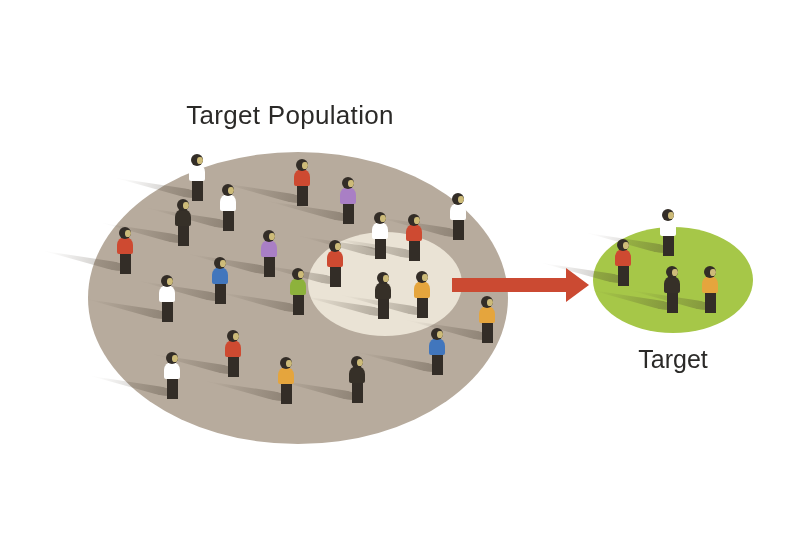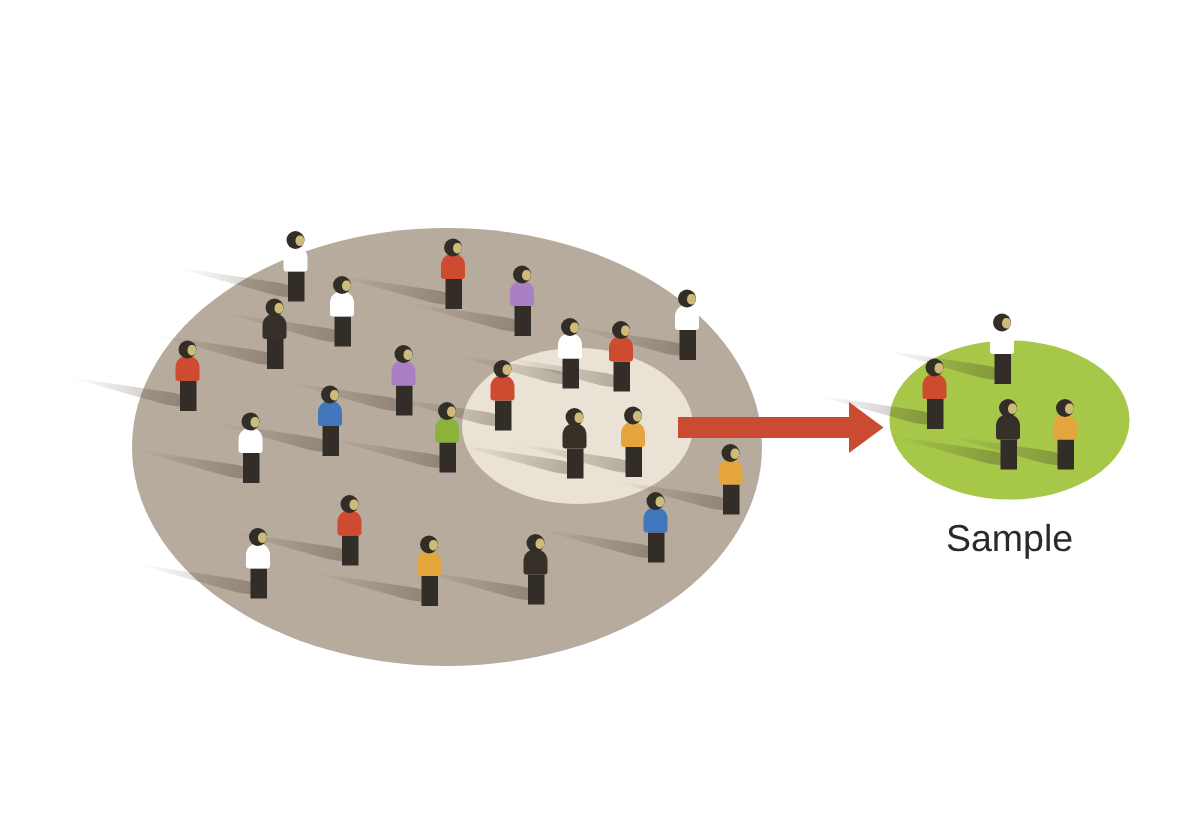--- a/index.html
+++ b/index.html
@@ -266,14 +266,15 @@
         <div class="torso" style="background: rgb(229, 165, 61);"></div>
         <div class="legs" style="background: rgb(51, 45, 39);"></div>
       </div>
     </div>
 
   <div id="arrow">
     <div class="arrow-bar" style="background: rgb(203, 74, 50);"></div>
     <div class="arrow-head" style="border-left-color: rgb(203, 74, 50);"></div>
   </div>
 
-  <div class="label sample-label" style="color: rgb(43, 42, 40);">Sample</div>
+  <div class="label title" style="color: rgb(43, 42, 40);">Target Population</div>
+  <div class="label sample-label" style="color: rgb(43, 42, 40);">Target</div>
 </div>
 
 </body></html>

